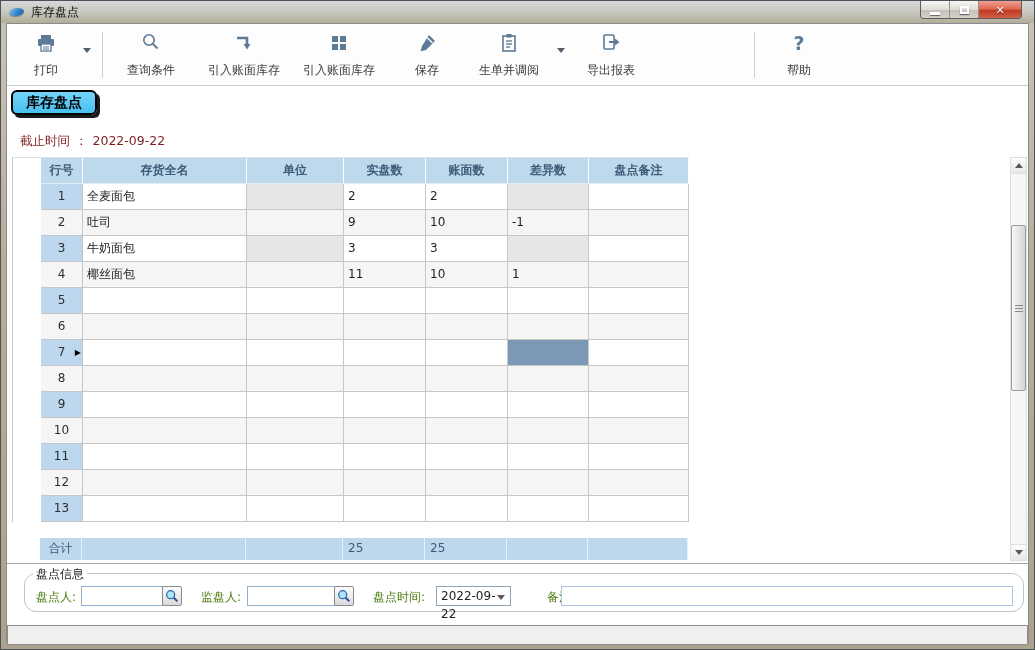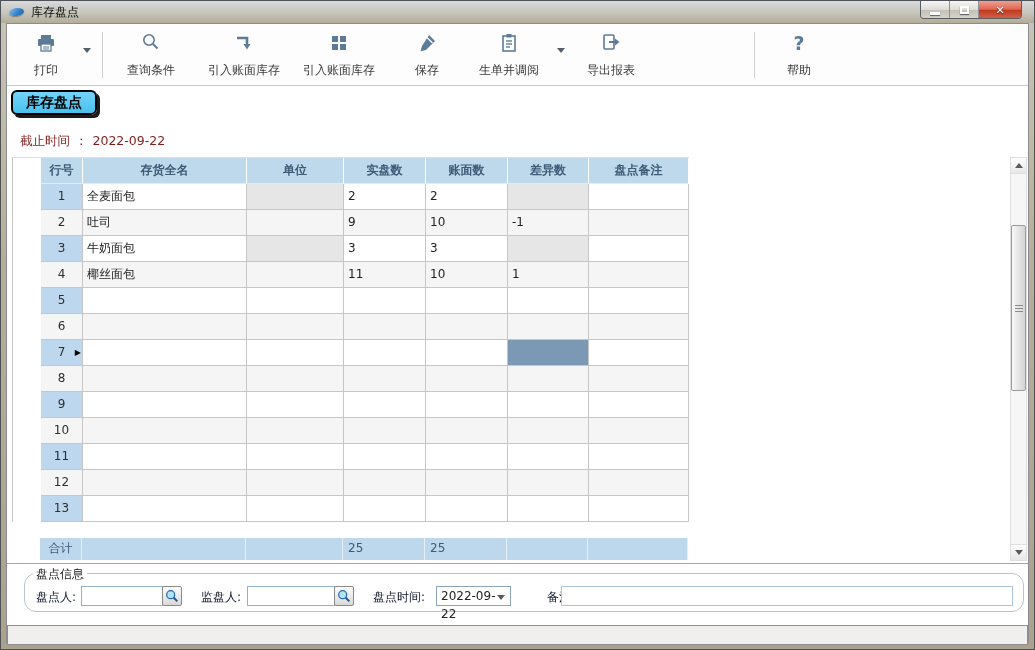--- a/index.html
+++ b/index.html
@@ -56,21 +56,21 @@
   .sb-btn.down { bottom:0; border-top:1px solid #e0e0e0; }
   .tri-up { width:0;height:0;border-left:4px solid transparent;border-right:4px solid transparent;border-bottom:5px solid #5a5a5a; }
   .tri-down { width:0;height:0;border-left:4px solid transparent;border-right:4px solid transparent;border-top:5px solid #5a5a5a; }
   .sb-thumb { position:absolute; left:0; top:67px; width:15px; height:166px; background:linear-gradient(90deg,#f8f8f8,#e2e2e2 60%,#d4d4d4); border:1px solid #9c9c9c; border-radius:2px; }
   .grip { position:absolute; left:3px; top:50%; width:8px; height:1px; background:#8a8a8a; box-shadow:0 -3px 0 #8a8a8a, 0 3px 0 #8a8a8a; }
 
   
   .hsep { position:absolute; left:0; right:0; top:539px; border-top:1px solid #a3a8ad; }
   .groupbox { position:absolute; left:9px; top:549px; width:1000px; height:39px; border:1px solid #b9c4cf; border-radius:12px;margin-left:8px; }
   .gb-title { position:absolute; top:-8px; left:8px; background:#fff; padding:0 3px; font-size:12px; color:#1c1c1c; }
-  .fld-label { position:absolute; top:15px; font-size:12px; color:#0f172a; white-space:nowrap; }
+  .fld-label { position:absolute; top:15px; font-size:12px; color:#4d7c0f; white-space:nowrap; }
   .fld-input { position:absolute; top:12px; height:20px; border:1px solid #92b1cc; font-size:12px; padding:0 3px; color:#222; background:#fff; }
   .mag-btn { position:absolute; top:12px; width:20px; height:20px; background:linear-gradient(180deg,#fdfdfd,#d9d9d9); border:1px solid #8a8a8a; border-radius:2px; display:flex; align-items:center; justify-content:center; cursor:default; }
   .combo { position:absolute; top:12px; height:20px; width:75px; border:1px solid #8aa4bd; background:#fff; font-size:12px; color:#222; line-height:18px; padding-left:4px; position:absolute; }
   .combo .tri-down { position:absolute; right:5px; top:8px; }
 
   
   .statusbar { position:absolute; left:0; right:0; top:601px; height:20px; background:#f1efee; border:1px solid #8e8e8e; }
 </style>
 </head>
 <body>

